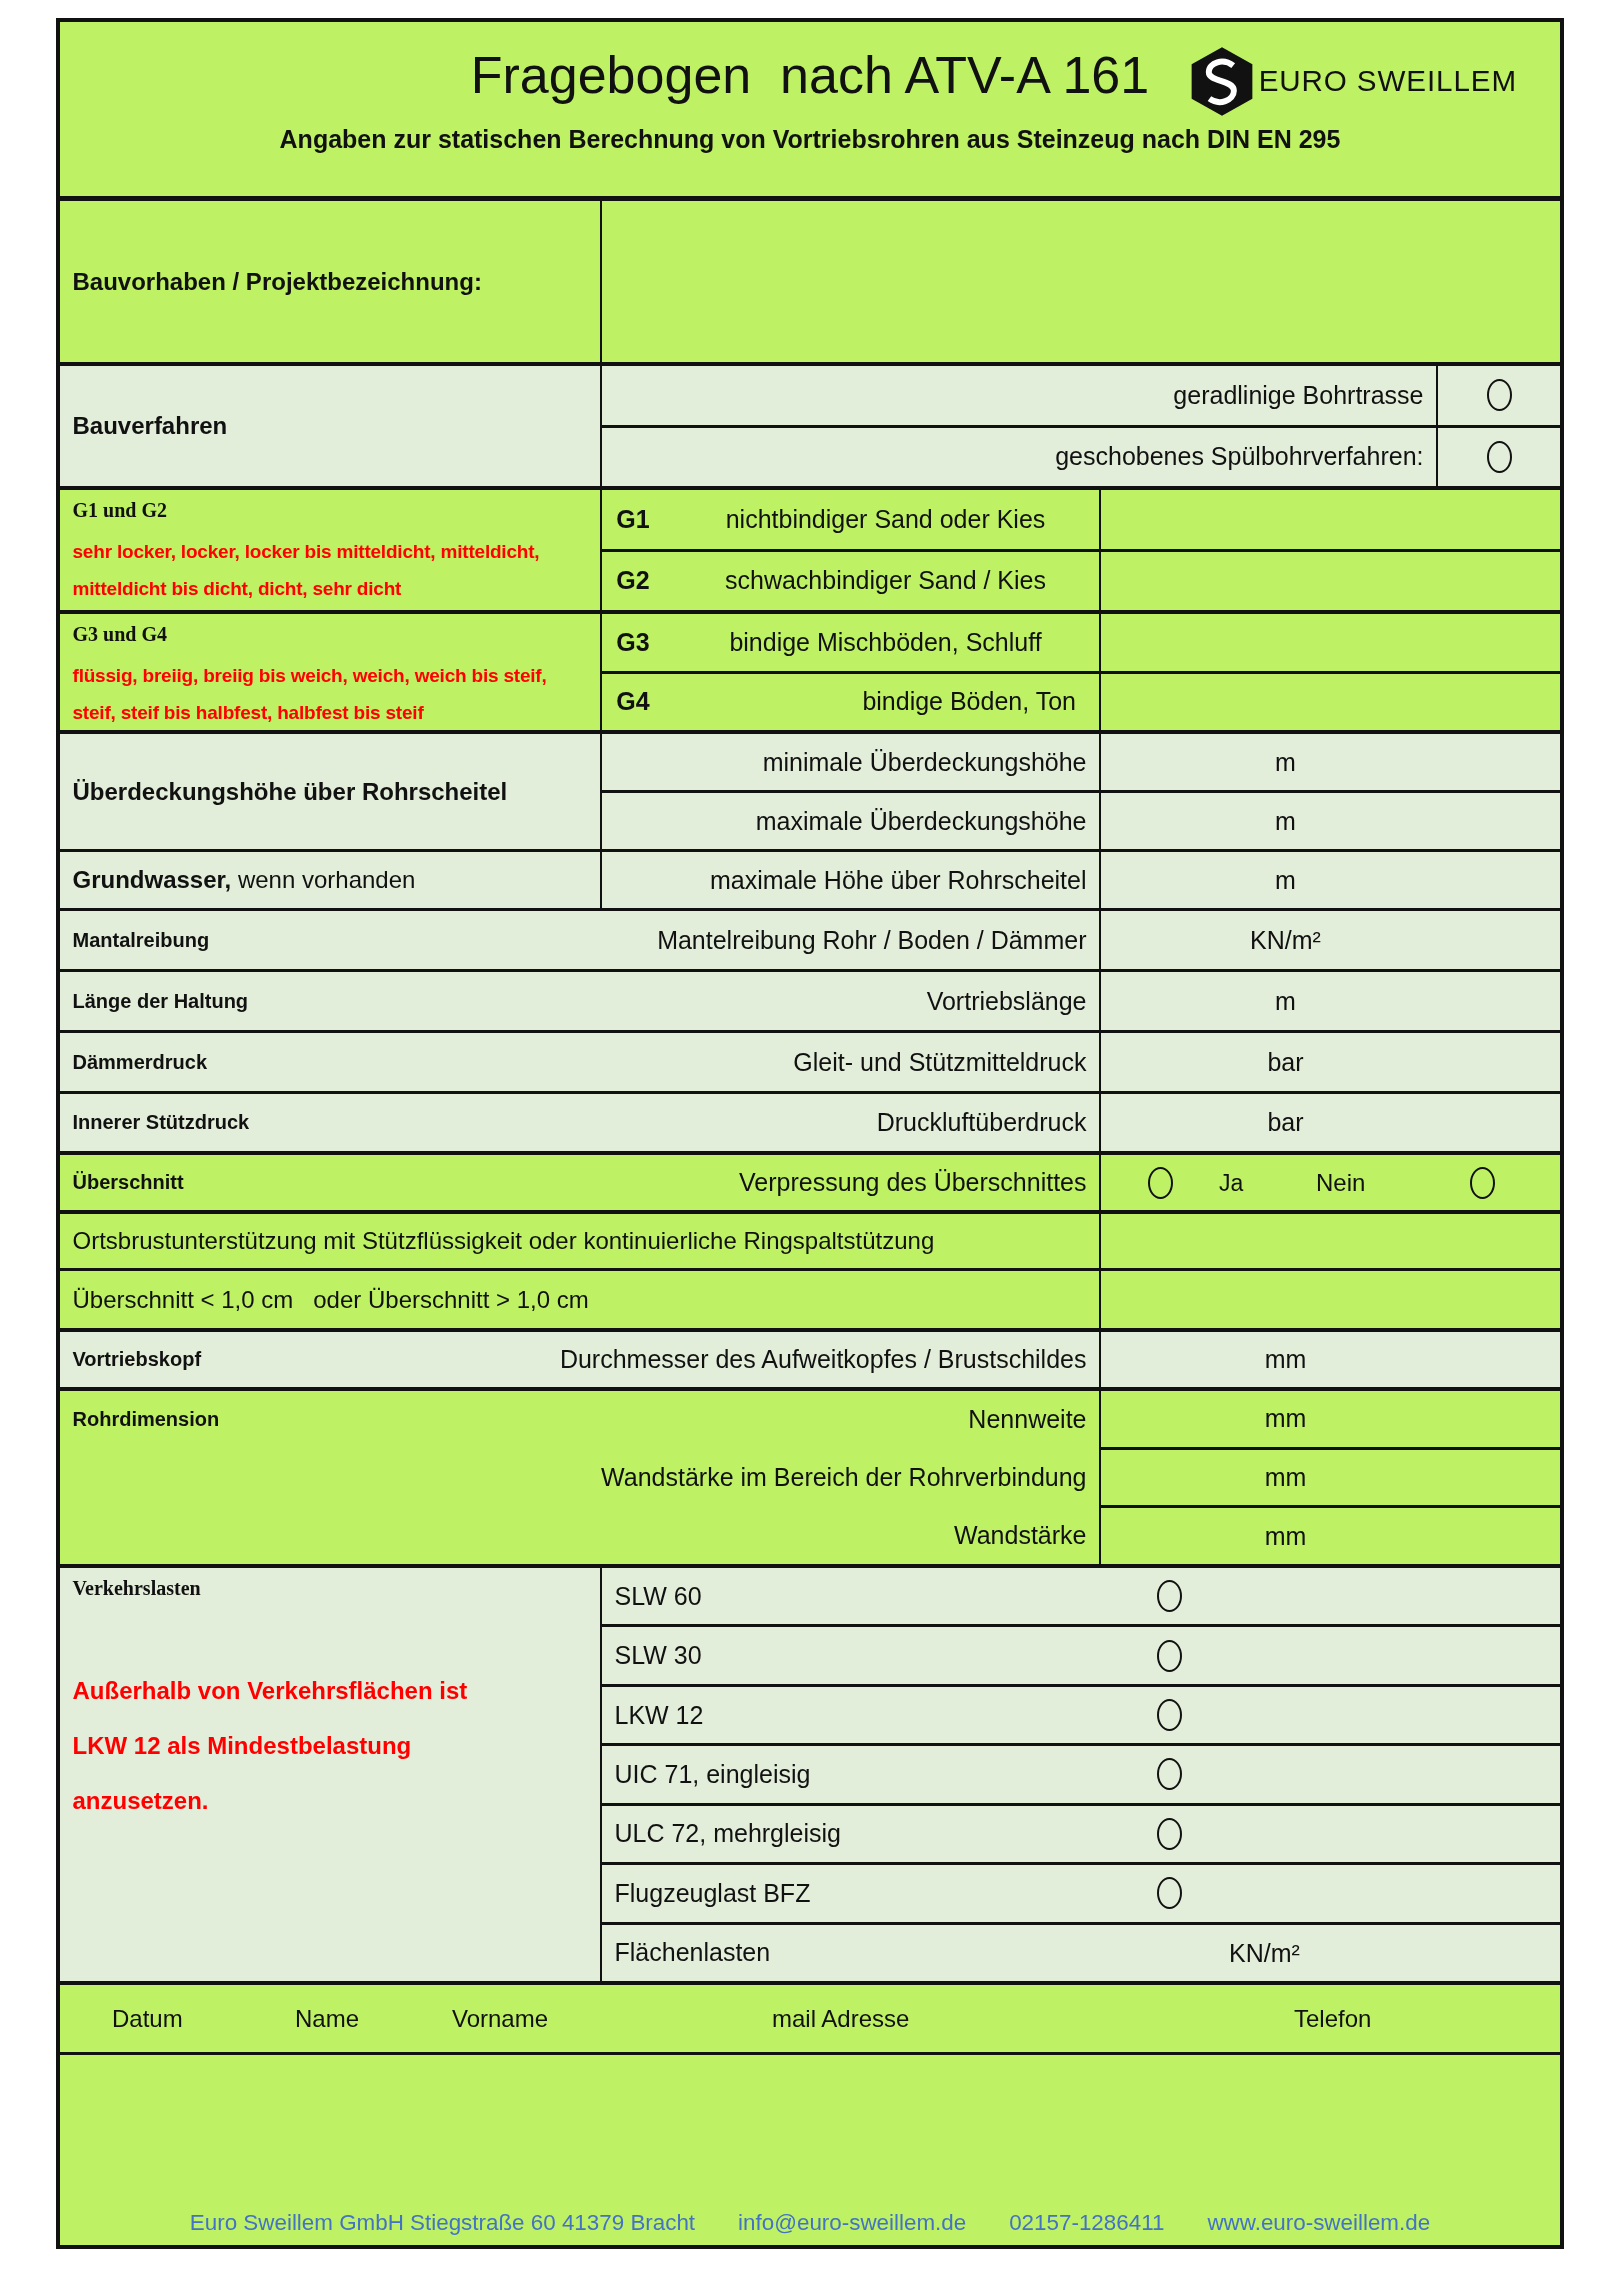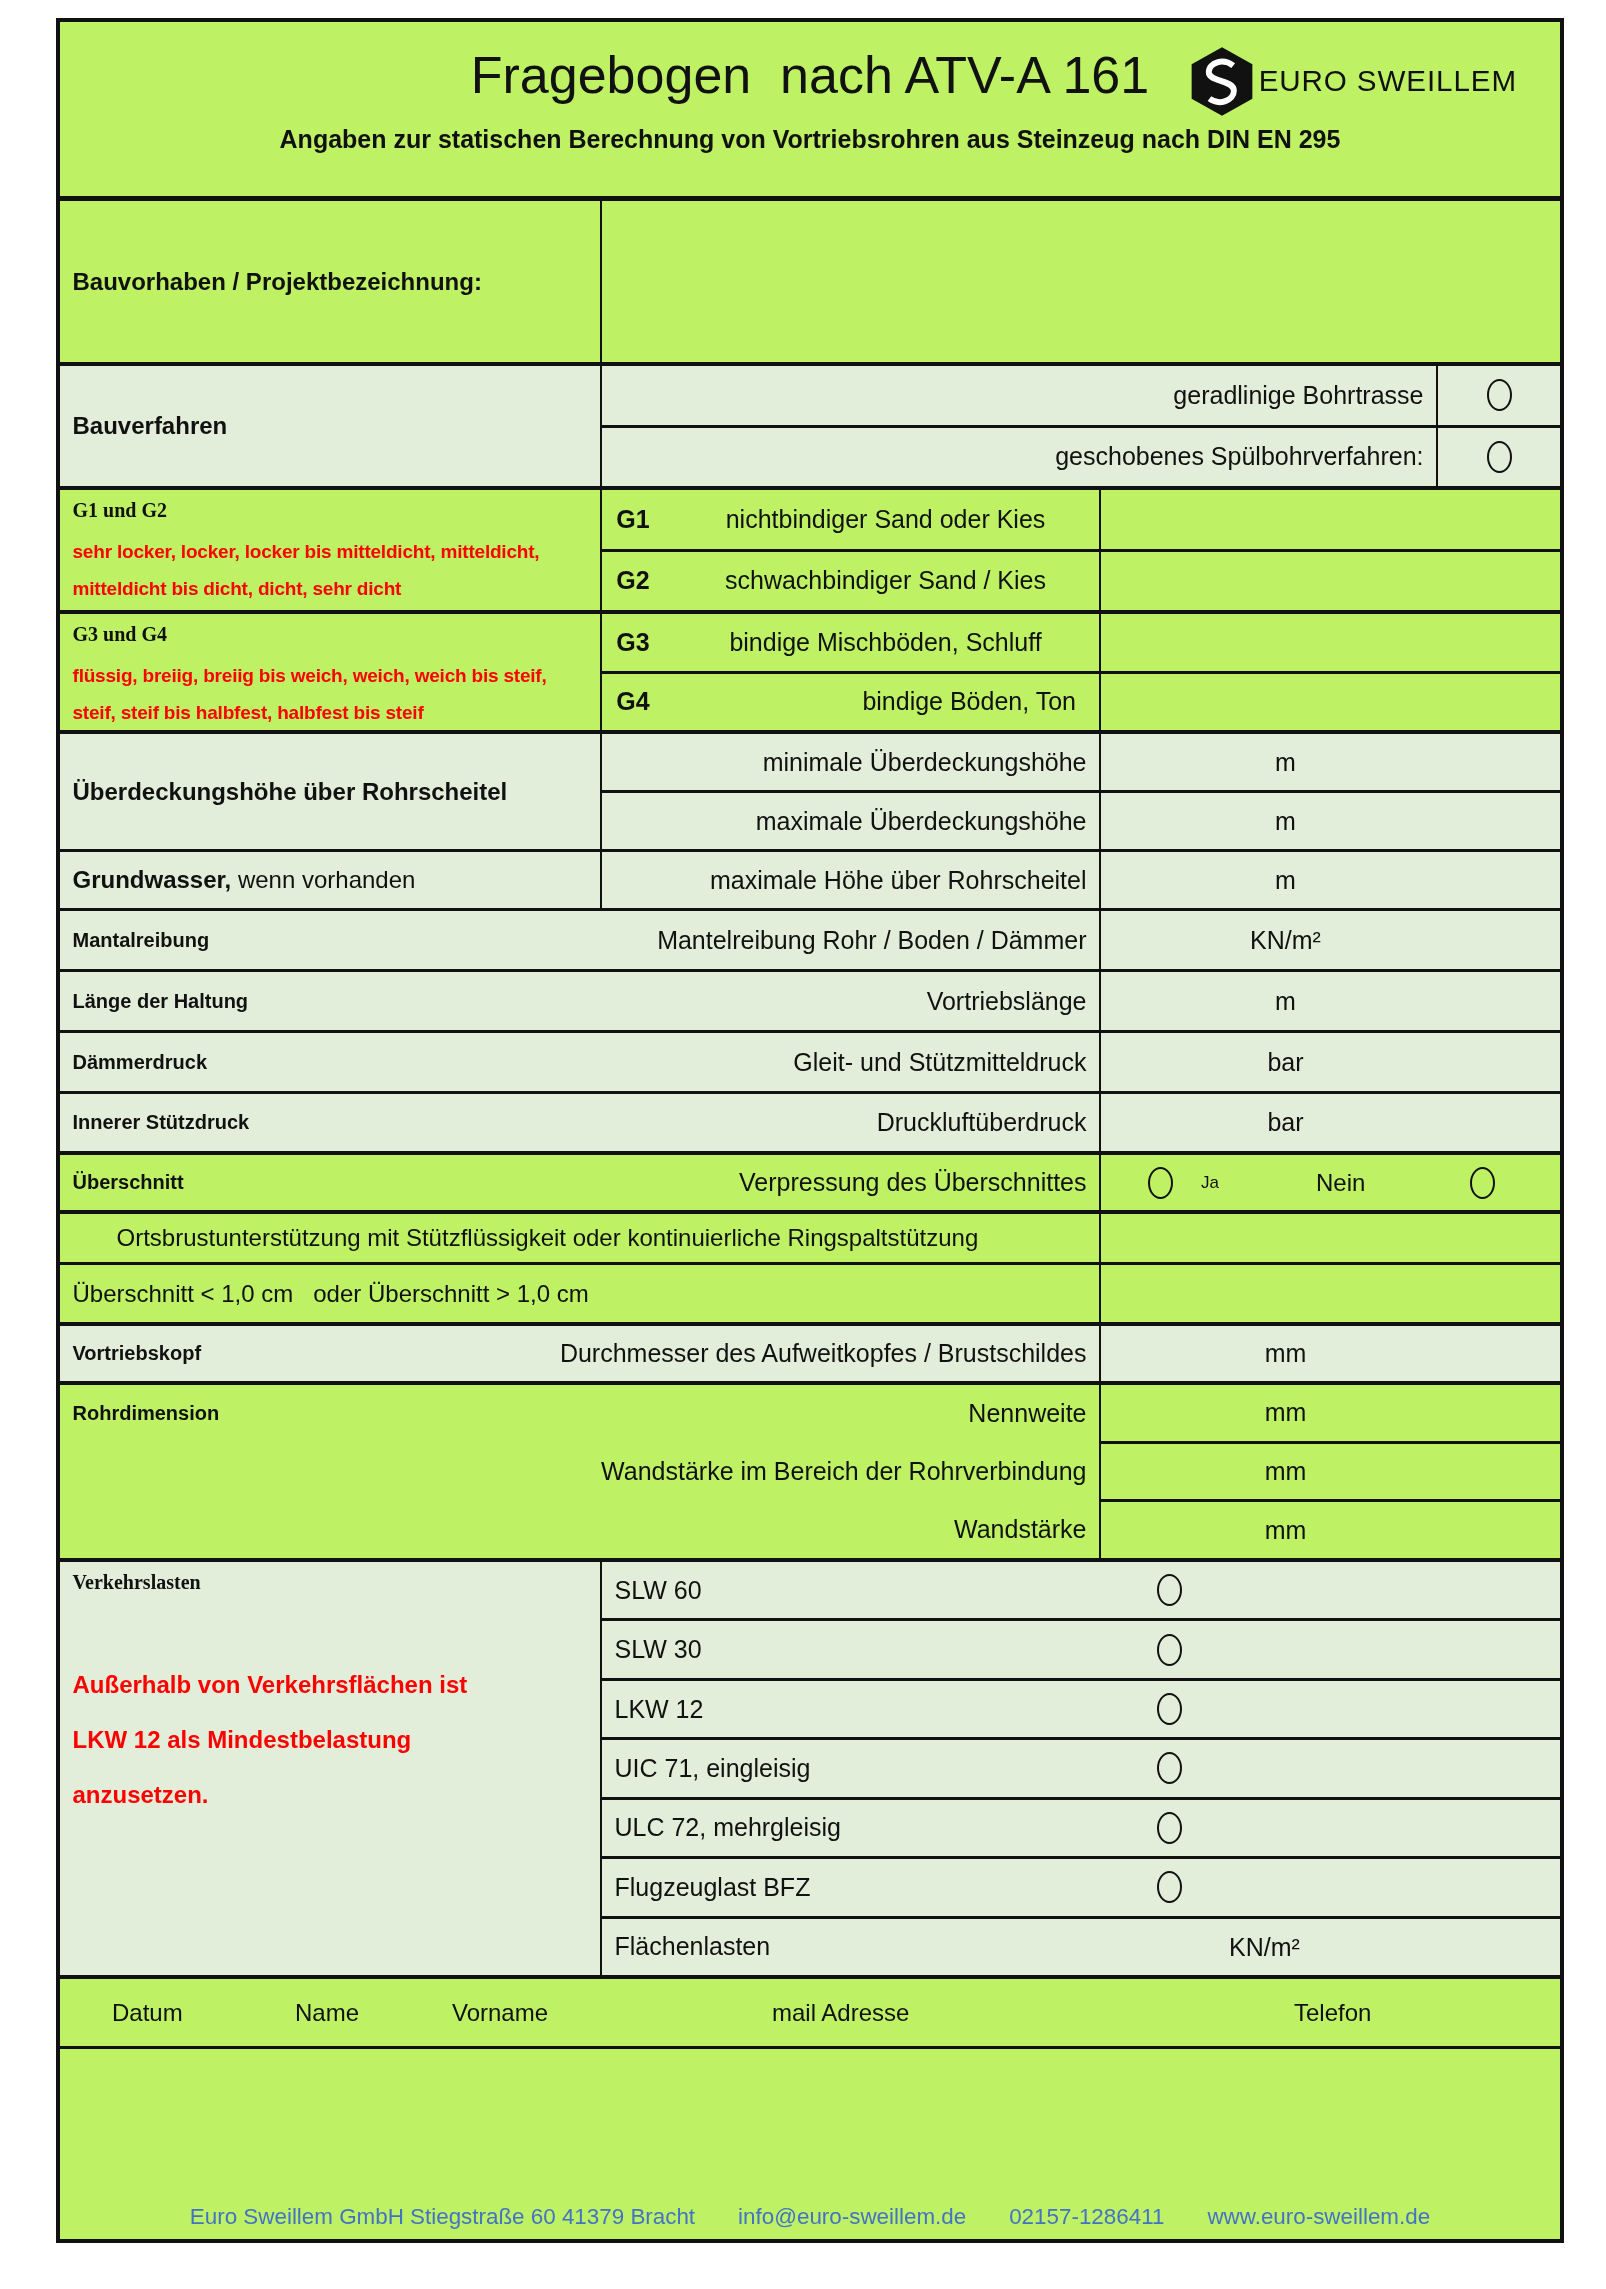--- a/index.html
+++ b/index.html
@@ -48,21 +48,21 @@
   .gcode { width:70px; padding-left:14.3px; display:flex; align-items:center; font-weight:bold; font-size:25px; flex-shrink:0; }
   .gdesc { flex:1; display:flex; align-items:center; justify-content:center; font-size:25px; }
   .gdesc.ralign { justify-content:flex-end; padding-right:23px; }
 
   .combined { flex:1; display:flex; align-items:center; justify-content:space-between; padding:0 12.5px; font-size:25px; }
   .lbl { font-weight:bold; font-size:20px; }
   .single-text { flex:1; display:flex; align-items:center; padding-left:12.5px; font-size:24px; }
 
   .janein { position:relative; }
   .janein .c1 { position:absolute; left:47px; top:50%; transform:translateY(-50%); }
-  .janein .jya { position:absolute; left:100px; top:50%; transform:translateY(-50%); font-size:17px; }
+  .janein .jya { position:absolute; left:118px; top:50%; transform:translateY(-50%); font-size:23px; }
   .janein .jne { position:absolute; left:215px; top:50%; transform:translateY(-50%); font-size:24px; }
   .janein .c2 { position:absolute; left:369px; top:50%; transform:translateY(-50%); }
 
   
   .leftbig { flex:1; display:flex; flex-direction:column; }
   .rrow { flex:1; display:flex; align-items:center; padding:0 12.5px; font-size:25px; }
   .rrow.between { justify-content:space-between; }
   .rrow.rend { justify-content:flex-end; }
   .valstack { width:461px; border-left:2.7px solid #111; flex-shrink:0; display:flex; flex-direction:column; }
   .vcell { flex:1; display:flex; align-items:center; justify-content:center; padding-right:90px; font-size:25px; }
@@ -74,21 +74,21 @@
   .vunit { position:absolute; left:627px; top:50%; transform:translateY(-50%); font-size:25px; }
 
   
   .sighead { position:relative; height:70px; font-size:24px; }
   .sig-span { position:absolute; top:50%; transform:translateY(-50%); }
   .sigarea { position:relative; height:190px; display:block; }
   .footer { position:absolute; left:0; right:0; bottom:9px; display:flex; justify-content:center; gap:43px; color:#4472c4; font-size:22.4px; }
 
   .h184 { height:165px; } .h138 { height:124px; } .h134 { height:120px; }
   .h132 { height:118px; } .h66 { height:59px; } .h68 { height:61px; }
-  .h70 { height:51px;padding-left:44px; } .h198 { height:177px; } .h466 { height:417px; }
+  .h70 { height:57px; } .h198 { height:177px; } .h466 { height:417px; }
 </style>
 </head>
 <body>
 
 <div class="page">
   <div class="form">
 
     <div class="row hdr">
       <div class="title pre">Fragebogen  nach ATV-A 161</div>
       <div class="logo">

